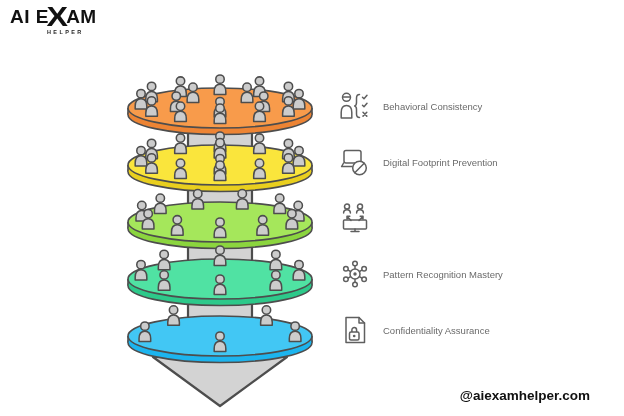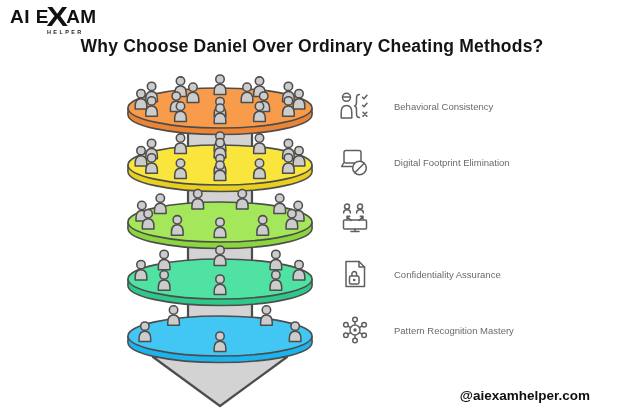--- a/index.html
+++ b/index.html
@@ -14,21 +14,21 @@
 
   
   .title{position:absolute;top:36px;left:0;width:100%;text-align:center;margin:0;
          font-size:17.5px;font-weight:700;color:#141414;letter-spacing:.2px;}
 
   
   #funnel-svg{position:absolute;left:0;top:0;}
 
   
   .features{position:absolute;left:338px;top:78px;display:flex;flex-direction:column;}
-  .feature-row{height:56px;display:flex;align-items:center;gap:22px;}
+  .feature-row{height:56px;display:flex;align-items:center;gap:11px;}
   .feature-icon{width:34px;display:flex;justify-content:center;}
   .feature-icon svg{display:block;}
   .feature-label{font-size:9.5px;color:#6a6a6a;}
 
   
   .footer-handle{position:absolute;right:34px;bottom:13px;font-size:13.5px;font-weight:700;color:#101010;}
 </style>
 </head>
 <body>
 
@@ -36,21 +36,20 @@
 
   <div class="logo">
     <div class="logo-main">
       <span>AI E</span>
         <span class="logo-x">X</span>
         <span>AM</span>
     </div>
     <div class="logo-sub">HELPER</div>
   </div>
 
-  <h1 class="title">Why Choose Daniel Over Ordinary Cheating Methods?</h1>
 
   <svg id="funnel-svg" width="624" height="416" viewBox="0 0 624 416">
       <path d="M188,100 L252,100 L252,357 L287,357 L220,406 L153,357 L188,357 Z" fill="#d3d3d3" stroke="#4d4d4d" stroke-width="2.2" stroke-linejoin="round"></path>
       <g>
         <ellipse cx="220" cy="114.5" rx="92" ry="20" fill="#ed8434" stroke="#4d4d4d" stroke-width="1.6"></ellipse>
         <rect x="128" y="108" width="184" height="6.5" fill="#ed8434"></rect>
         <line x1="128" y1="108" x2="128" y2="114.5" stroke="#4d4d4d" stroke-width="1.6"></line>
         <line x1="312" y1="108" x2="312" y2="114.5" stroke="#4d4d4d" stroke-width="1.6"></line>
         <ellipse cx="220" cy="108" rx="92" ry="20" fill="#f89b4b" stroke="#4d4d4d" stroke-width="1.6"></ellipse>
         <g transform="translate(219.99999999999997,90.5) scale(1.32)">
@@ -323,49 +322,36 @@
 
     <div class="feature-row">
       <span class="feature-icon">
         <svg width="32" height="30" viewBox="0 0 32 30" fill="none" stroke="#5f5f5f" stroke-width="1.5" stroke-linecap="round" stroke-linejoin="round">
           <rect x="5" y="3.5" width="17" height="12.5" rx="2"></rect>
           <path d="M4.6,16 L2.6,19.5 L13,19.5"></path>
           <circle cx="20.5" cy="21" r="6.8" fill="#ffffff"></circle>
           <line x1="15.8" y1="25.7" x2="25.2" y2="16.3"></line>
         </svg>
       </span>
-      <span class="feature-label">Digital Footprint Elimination</span>
+      <span class="feature-label">Digital Footprint Prevention</span>
     </div>
 
     <div class="feature-row">
       <span class="feature-icon">
         <svg width="32" height="30" viewBox="0 0 32 30" fill="none" stroke="#5f5f5f" stroke-width="1.5" stroke-linecap="round" stroke-linejoin="round">
           <circle cx="8" cy="3.6" r="2.5"></circle>
           <path d="M4.6,10 Q4.6,6.7 8,6.7 Q11.4,6.7 11.4,10"></path>
           <circle cx="21" cy="3.6" r="2.5"></circle>
           <path d="M17.6,10 Q17.6,6.7 21,6.7 Q24.4,6.7 24.4,10"></path>
           <path d="M12,17.5 L8,13.2 M8,16 L8,13.2 L10.8,13.2"></path>
           <path d="M20,17.5 L24,13.2 M24,16 L24,13.2 L21.2,13.2"></path>
           <rect x="4.5" y="17" width="23" height="9" rx="1"></rect>
           <path d="M16,26 L16,28.6 M12,28.6 L20,28.6"></path>
         </svg>
       </span>
-    </div>
-
-    <div class="feature-row">
-      <span class="feature-icon">
-        <svg width="32" height="30" viewBox="0 0 32 30" fill="none" stroke="#5f5f5f" stroke-width="1.5" stroke-linecap="round" stroke-linejoin="round">
-          <path d="M7,2.5 L20,2.5 L25.5,8 L25.5,27.5 L7,27.5 Z"></path>
-          <path d="M20,2.5 L20,8 L25.5,8"></path>
-          <path d="M12.9,17 L12.9,14.9 A2.35,2.35 0 0 1 17.6,14.9 L17.6,17"></path>
-          <rect x="10.5" y="17" width="9.5" height="8" rx="1.5" fill="#ffffff"></rect>
-          <circle cx="15.2" cy="21" r="1.35" fill="#5f5f5f" stroke="none"></circle>
-        </svg>
-      </span>
-      <span class="feature-label">Confidentiality Assurance</span>
     </div>
 
     <div class="feature-row">
       <span class="feature-icon">
         <svg width="32" height="30" viewBox="0 0 32 30" fill="none" stroke="#5f5f5f" stroke-width="1.5" stroke-linecap="round" stroke-linejoin="round">
           <line x1="16" y1="15" x2="16" y2="4.5"></line>
           <line x1="16" y1="15" x2="25.1" y2="9.8"></line>
           <line x1="16" y1="15" x2="25.1" y2="20.3"></line>
           <line x1="16" y1="15" x2="16" y2="25.5"></line>
           <line x1="16" y1="15" x2="6.9" y2="20.3"></line>
@@ -376,17 +362,30 @@
           <circle cx="25.1" cy="9.8" r="2.3" fill="#ffffff"></circle>
           <circle cx="25.1" cy="20.3" r="2.3" fill="#ffffff"></circle>
           <circle cx="16" cy="25.5" r="2.3" fill="#ffffff"></circle>
           <circle cx="6.9" cy="20.3" r="2.3" fill="#ffffff"></circle>
           <circle cx="6.9" cy="9.8" r="2.3" fill="#ffffff"></circle>
         </svg>
       </span>
       <span class="feature-label">Pattern Recognition Mastery</span>
     </div>
 
+    <div class="feature-row">
+      <span class="feature-icon">
+        <svg width="32" height="30" viewBox="0 0 32 30" fill="none" stroke="#5f5f5f" stroke-width="1.5" stroke-linecap="round" stroke-linejoin="round">
+          <path d="M7,2.5 L20,2.5 L25.5,8 L25.5,27.5 L7,27.5 Z"></path>
+          <path d="M20,2.5 L20,8 L25.5,8"></path>
+          <path d="M12.9,17 L12.9,14.9 A2.35,2.35 0 0 1 17.6,14.9 L17.6,17"></path>
+          <rect x="10.5" y="17" width="9.5" height="8" rx="1.5" fill="#ffffff"></rect>
+          <circle cx="15.2" cy="21" r="1.35" fill="#5f5f5f" stroke="none"></circle>
+        </svg>
+      </span>
+      <span class="feature-label">Confidentiality Assurance</span>
+    </div>
+
   </div>
 
   <div class="footer-handle">@aiexamhelper.com</div>
 
 </div>
 
 </body></html>

